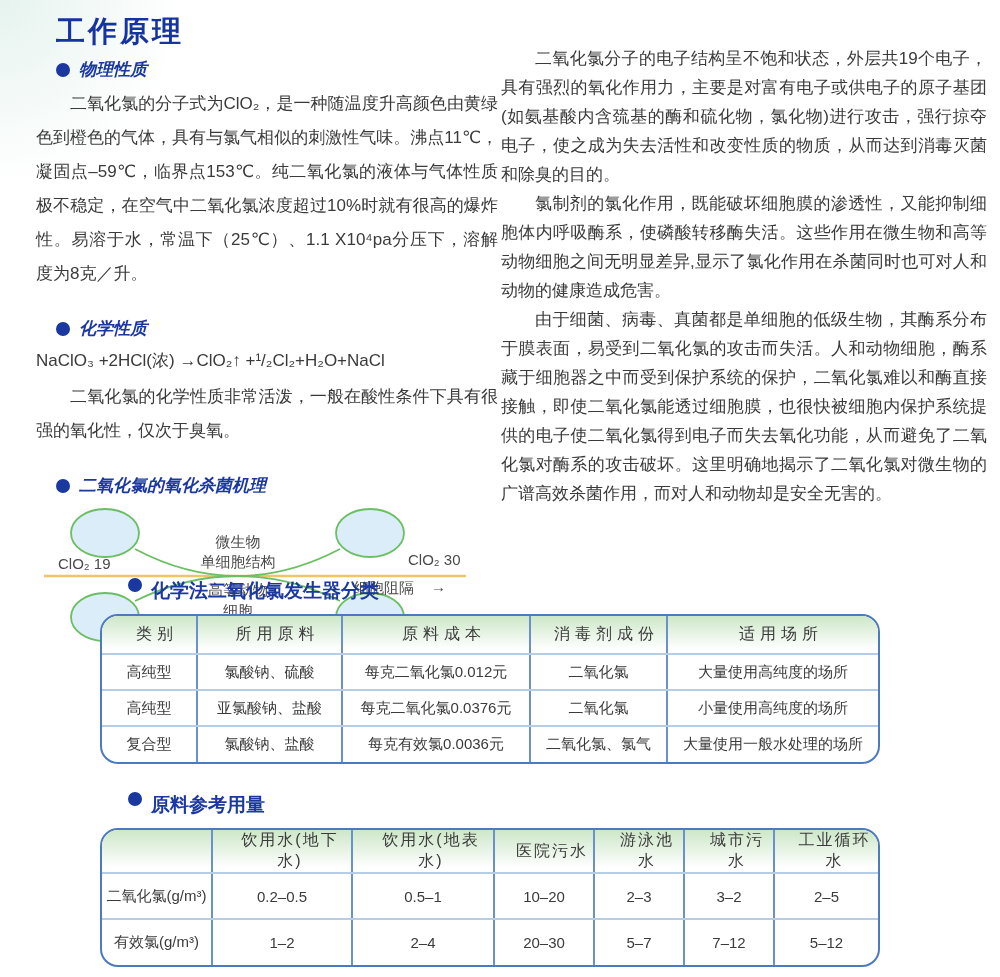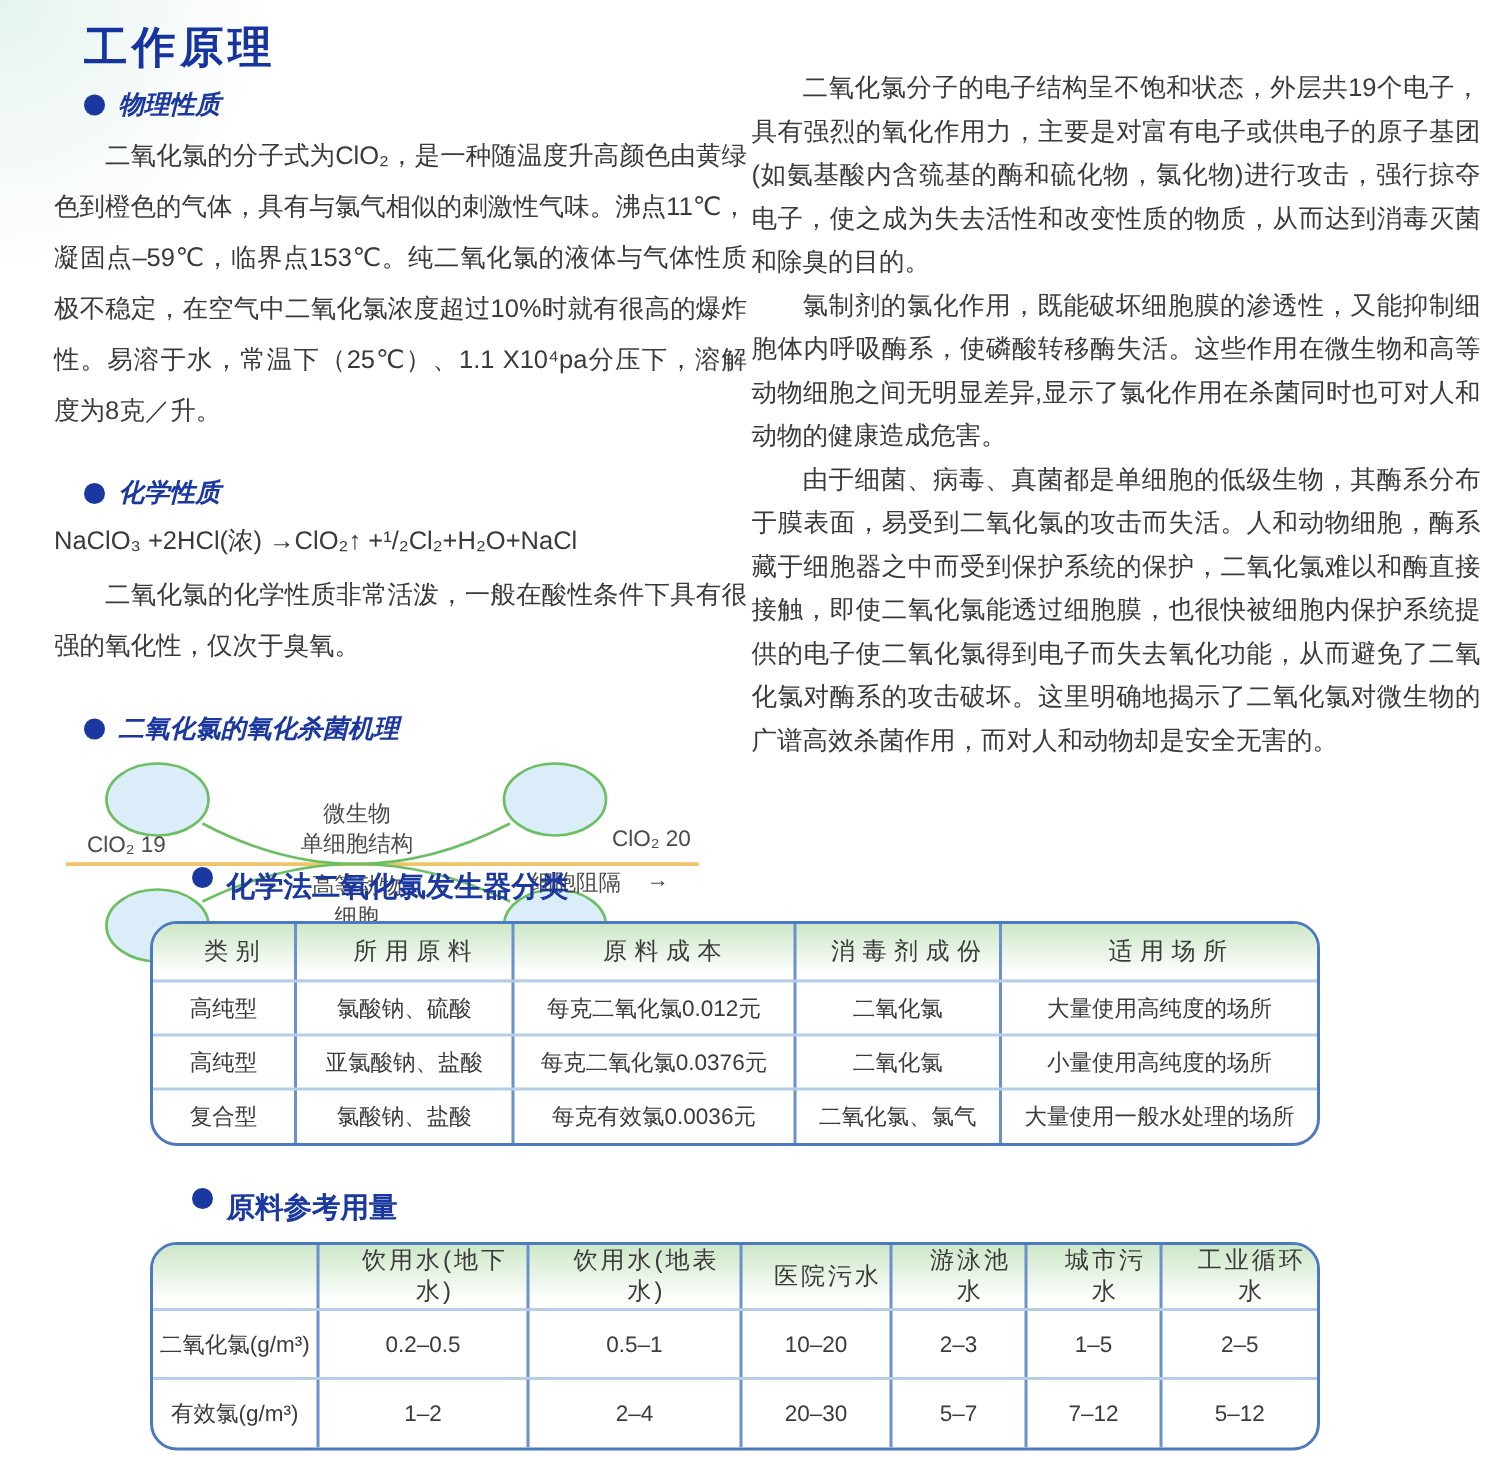--- a/index.html
+++ b/index.html
@@ -106,21 +106,21 @@
         <ellipse cx="334" cy="26" rx="34" ry="24" fill="#daedf8" stroke="#6bbf62" stroke-width="1.8"></ellipse>
         <ellipse cx="334" cy="110" rx="34" ry="24" fill="#daedf8" stroke="#6bbf62" stroke-width="1.8"></ellipse>
       </svg>
       <span class="dlabel" style="left:22px;top:48px;">ClO₂ 19</span>
       <span class="dcenter" style="top:26px;">微生物</span>
       <span class="dcenter" style="top:46px;">单细胞结构</span>
       <span class="dcenter" style="top:74px;">高等动物</span>
       <span class="dcenter" style="top:95px;">细胞</span>
       <span class="dlabel" style="left:318px;top:72px;text-align:right;">细胞阻隔</span>
       <span class="dlabel" style="left:395px;top:71px;font-weight:bold;">→</span>
-      <span class="dlabel" style="left:372px;top:44px;">ClO₂ 20</span>
+      <span class="dlabel" style="left:372px;top:44px;">ClO₂ 30</span>
     </div>
   </div>
 
   <div class="col-right">
     <p>二氧化氯分子的电子结构呈不饱和状态，外层共19个电子，具有强烈的氧化作用力，主要是对富有电子或供电子的原子基团(如氨基酸内含巯基的酶和硫化物，氯化物)进行攻击，强行掠夺电子，使之成为失去活性和改变性质的物质，从而达到消毒灭菌和除臭的目的。</p>
     <p>氯制剂的氯化作用，既能破坏细胞膜的渗透性，又能抑制细胞体内呼吸酶系，使磷酸转移酶失活。这些作用在微生物和高等动物细胞之间无明显差异,显示了氯化作用在杀菌同时也可对人和动物的健康造成危害。</p>
     <p>由于细菌、病毒、真菌都是单细胞的低级生物，其酶系分布于膜表面，易受到二氧化氯的攻击而失活。人和动物细胞，酶系藏于细胞器之中而受到保护系统的保护，二氧化氯难以和酶直接接触，即使二氧化氯能透过细胞膜，也很快被细胞内保护系统提供的电子使二氧化氯得到电子而失去氧化功能，从而避免了二氧化氯对酶系的攻击破坏。这里明确地揭示了二氧化氯对微生物的广谱高效杀菌作用，而对人和动物却是安全无害的。</p>
   </div>
 
   <div class="tables">
@@ -197,21 +197,21 @@
           <th>游泳池水</th>
           <th>城市污水</th>
           <th>工业循环水</th>
         </tr>
         <tr>
           <td>二氧化氯(g/m³)</td>
           <td>0.2–0.5</td>
           <td>0.5–1</td>
           <td>10–20</td>
           <td>2–3</td>
-          <td>1–5</td>
+          <td>3–2</td>
           <td>2–5</td>
         </tr>
         <tr>
           <td>有效氯(g/m³)</td>
           <td>1–2</td>
           <td>2–4</td>
           <td>20–30</td>
           <td>5–7</td>
           <td>7–12</td>
           <td>5–12</td>

